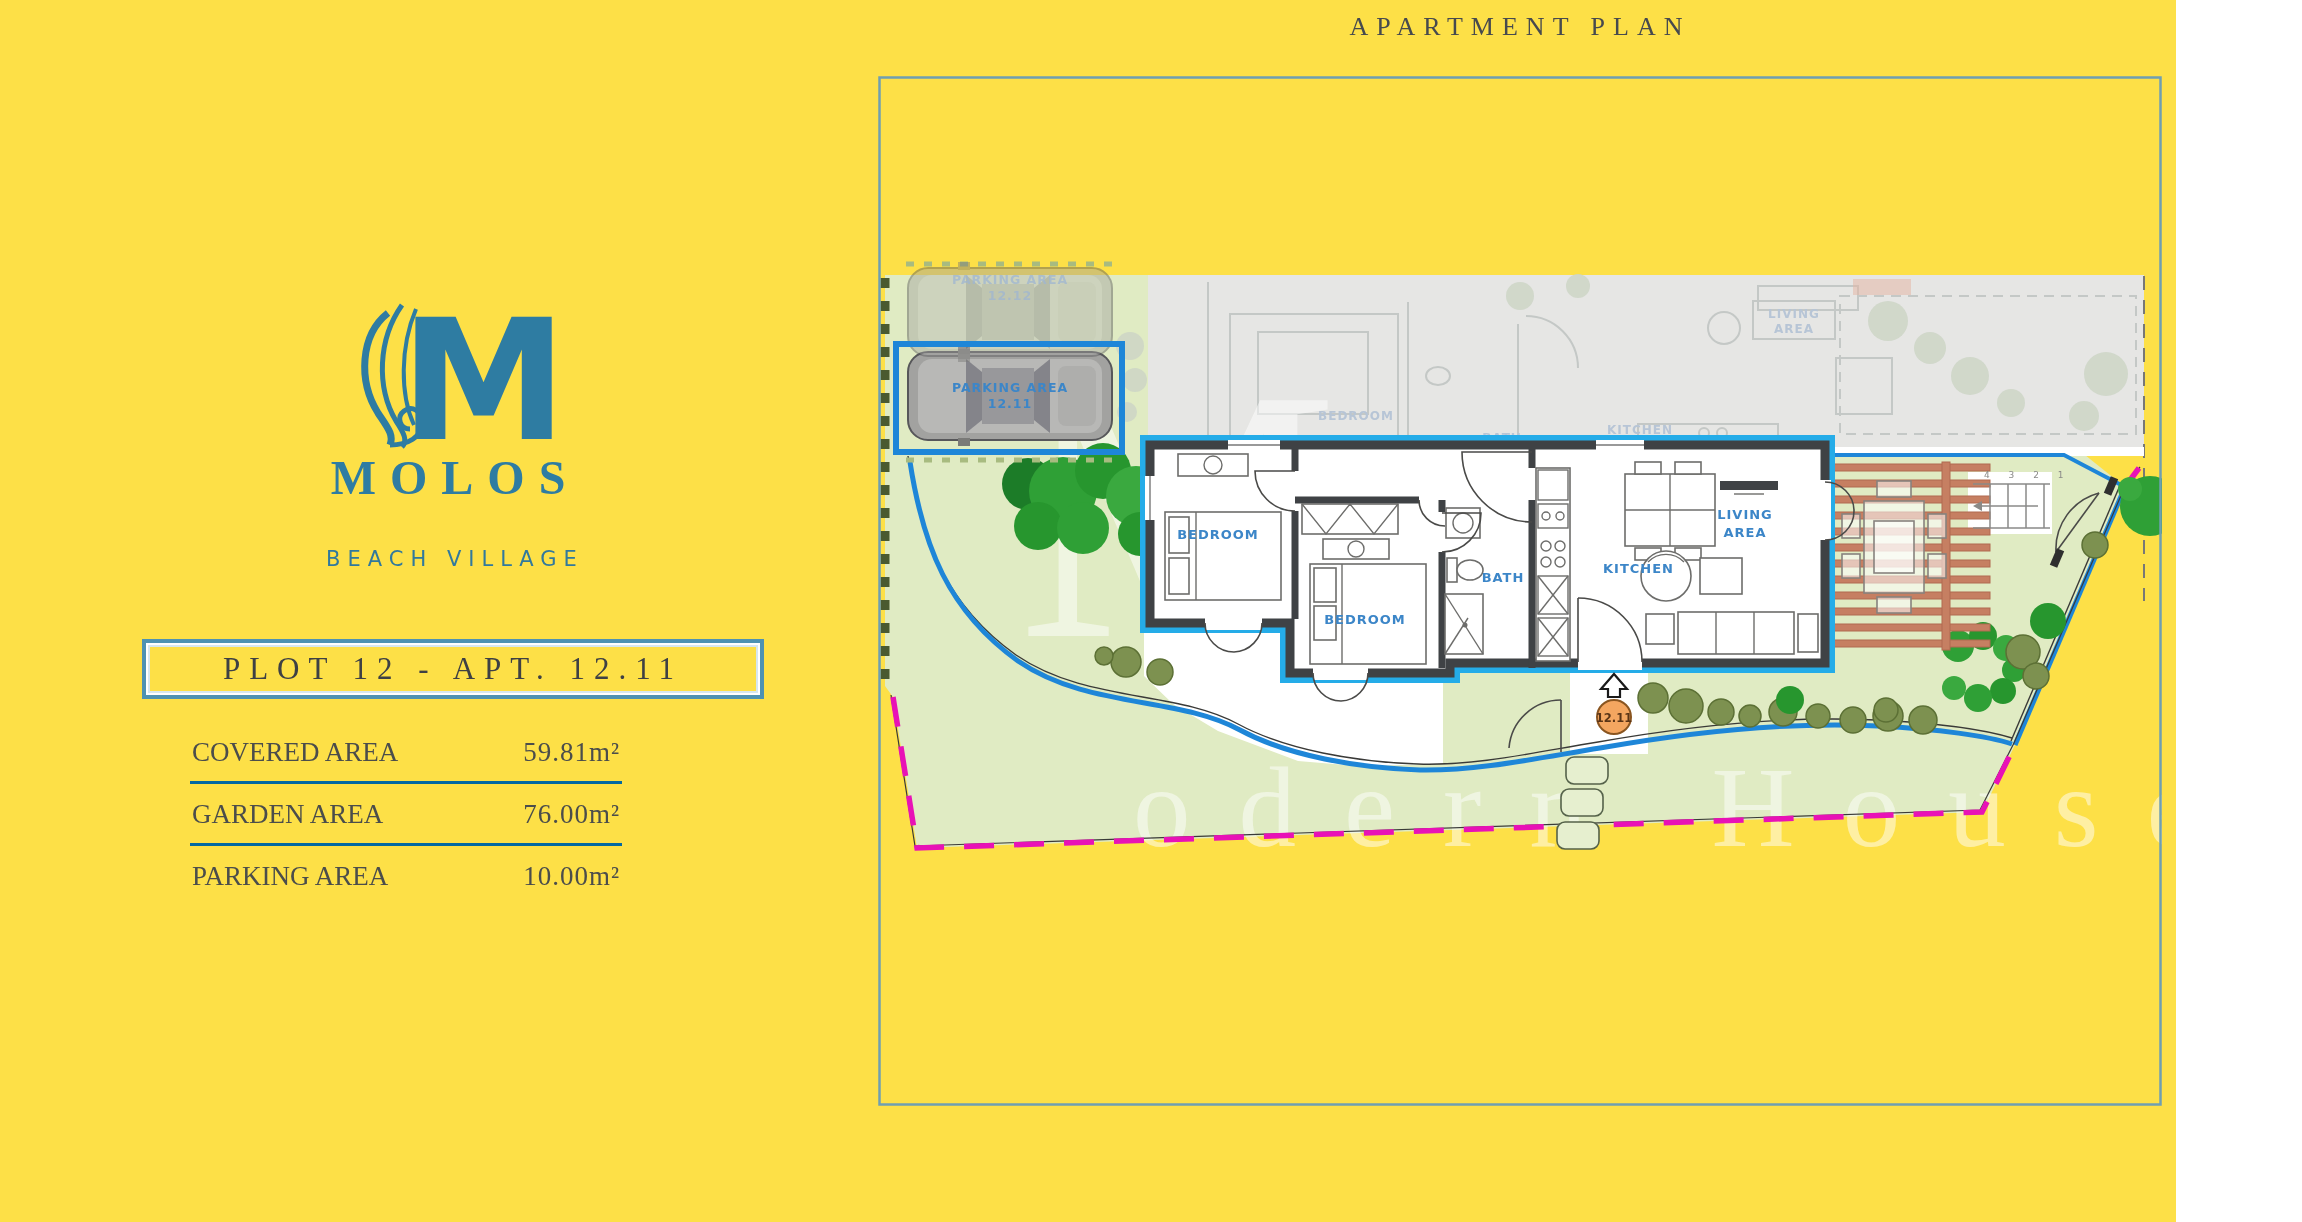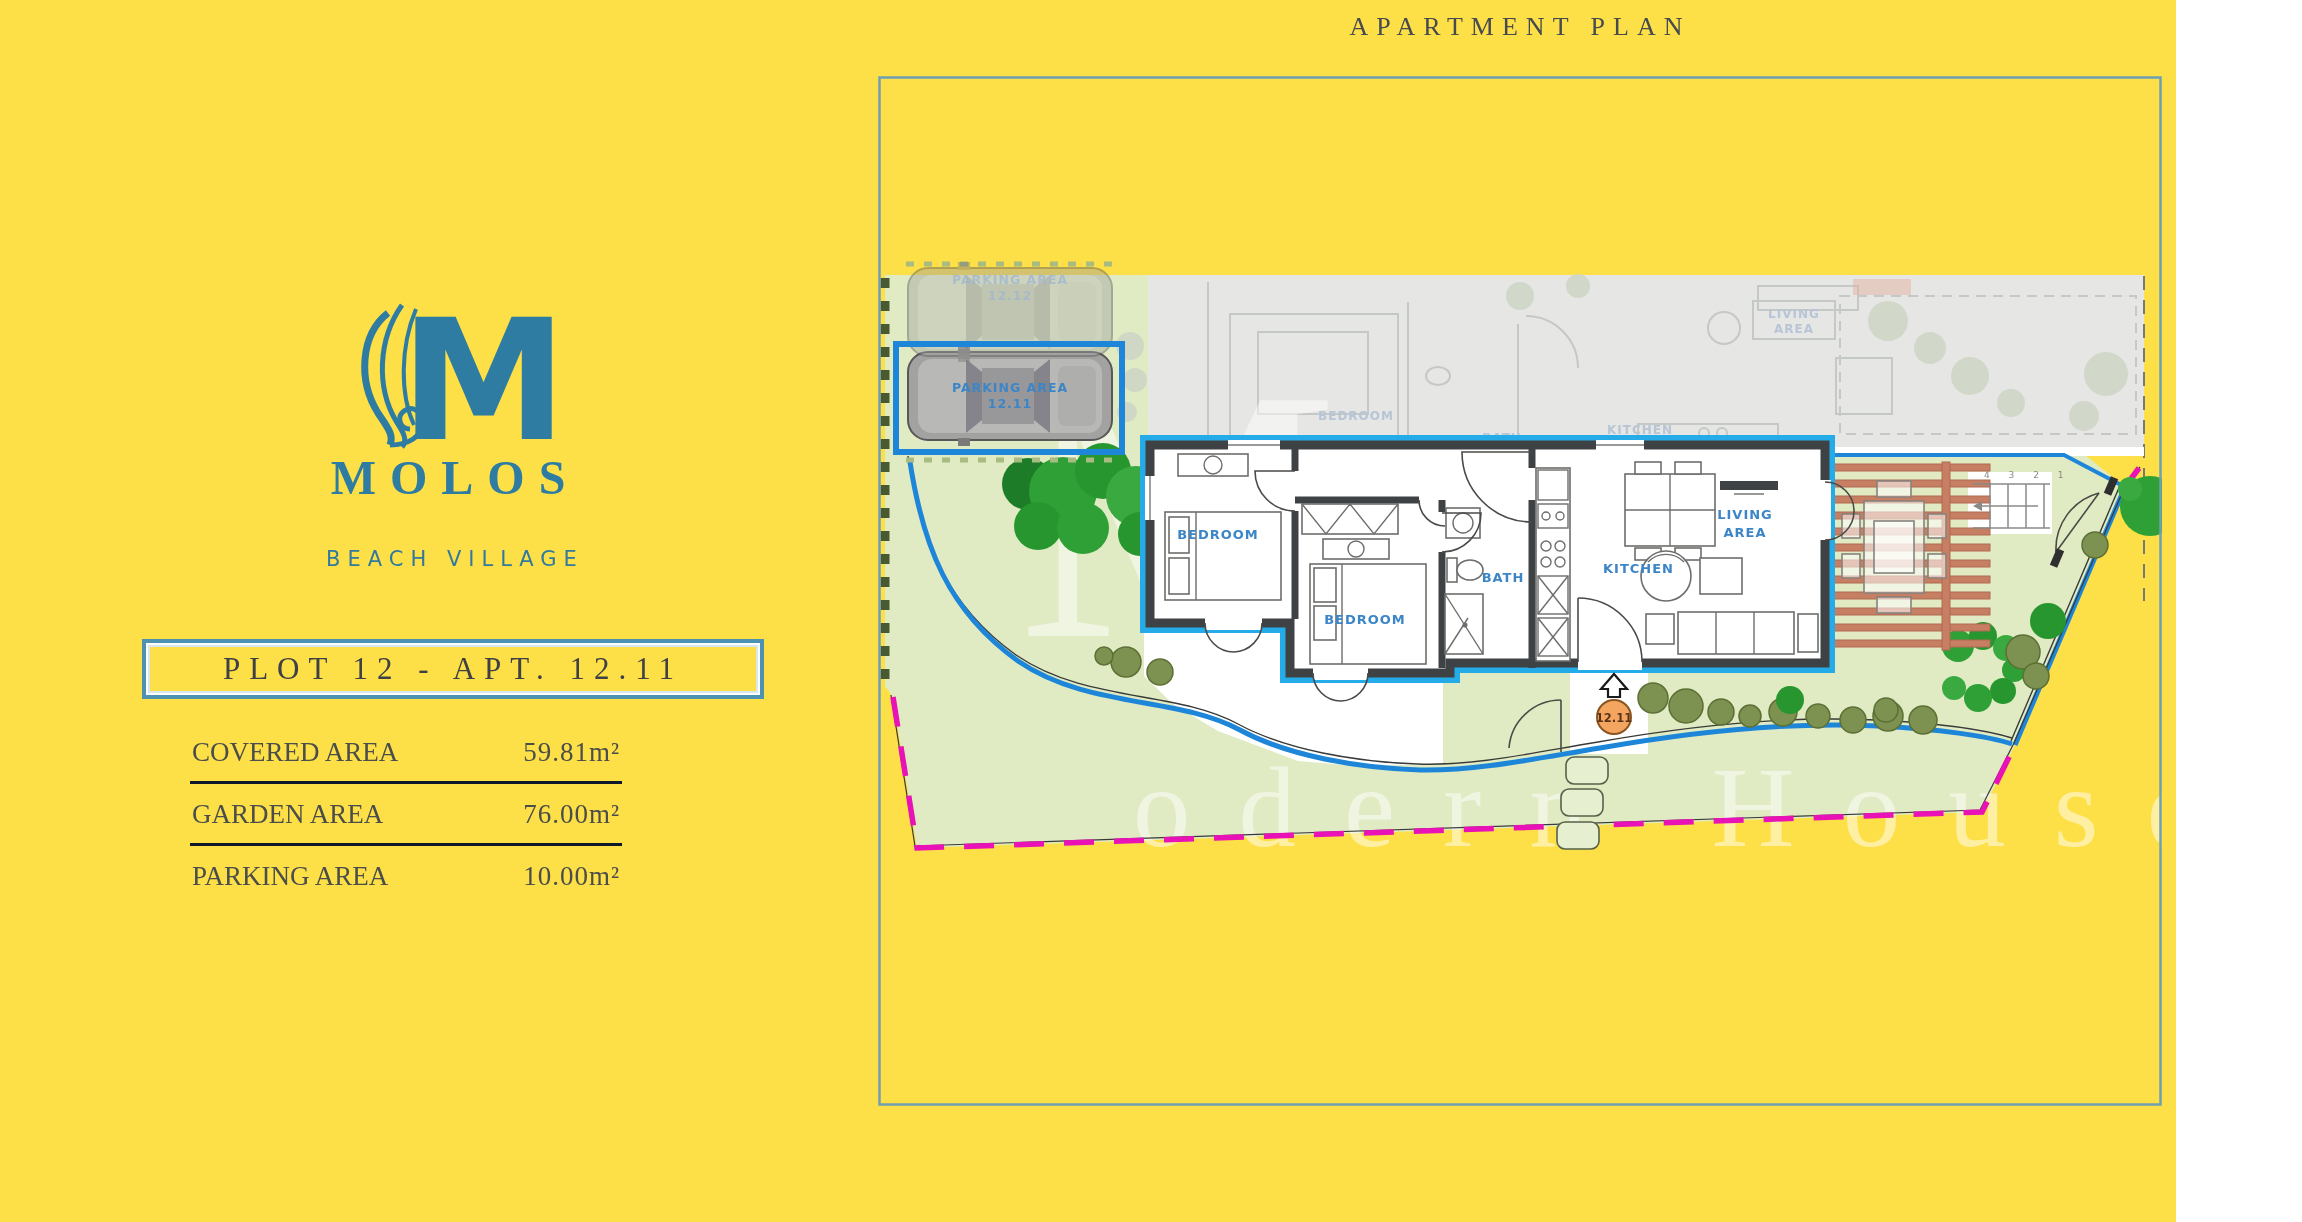--- a/index.html
+++ b/index.html
@@ -14,21 +14,21 @@
   #brand-name{position:absolute;left:130px;top:450px;width:650px;text-align:center;
     font-size:48px;letter-spacing:14px;color:#2e7ca2;font-weight:bold;}
   #brand-tagline{position:absolute;left:130px;top:547px;width:650px;text-align:center;
     font-family:"DejaVu Sans",sans-serif;font-size:21px;letter-spacing:7px;color:#31799d;}
   #plot-box{position:absolute;left:142px;top:597px;width:614px;height:52px;
     border:4px solid #4e92b2;box-shadow:inset 0 0 0 2px #ffffff,inset 0 0 0 4px #d7e7ef;
     display:flex;align-items:center;justify-content:center;
     font-size:31px;letter-spacing:9px;color:#3e4044;margin-top:42px;}
   #area-table{position:absolute;left:190px;top:722px;width:432px;font-size:27px;color:#4b4d4b;}
   .area-row{display:flex;justify-content:space-between;align-items:baseline;padding:15px 2px 13px 2px;}
-  .area-row.ruled{border-bottom:3px solid #0f172a;}
+  .area-row.ruled{border-bottom:3px solid #0369a1;}
   .area-val{letter-spacing:1px;}
   
   #plan-wrap{position:absolute;left:878px;top:76px;width:1284px;height:1030px;}
   svg text{font-family:"DejaVu Sans",sans-serif;}
   .roomlbl{fill:#3c86c8;font-size:13px;font-weight:bold;letter-spacing:1px;}
   .roomlbl-faded{fill:#b7c5d6;font-size:12px;font-weight:bold;letter-spacing:1px;}
   .plbl{fill:#3c86c8;font-size:12.5px;font-weight:bold;letter-spacing:1px;}
   .plbl-faded{fill:#9fb6d2;font-size:12.5px;font-weight:bold;letter-spacing:1px;opacity:.75;}
   .wm{font-family:"Liberation Serif",serif;fill:#ffffff;opacity:.5;}
   .furn{fill:#ffffff;stroke:#6d6d6b;stroke-width:1.6;}

